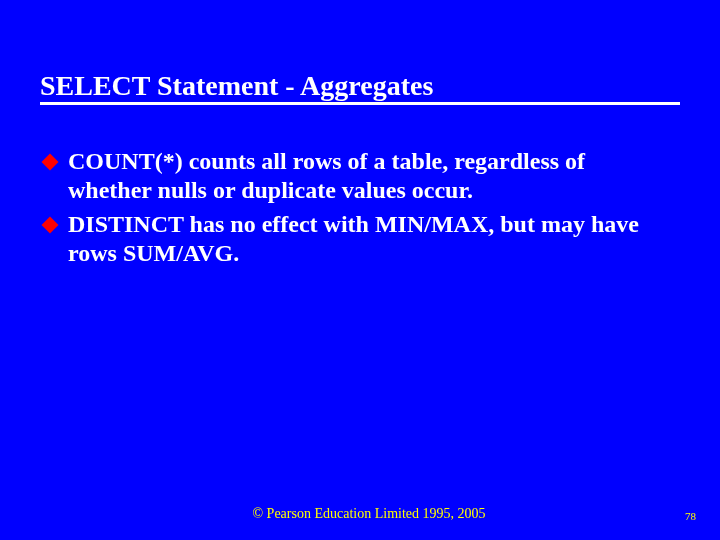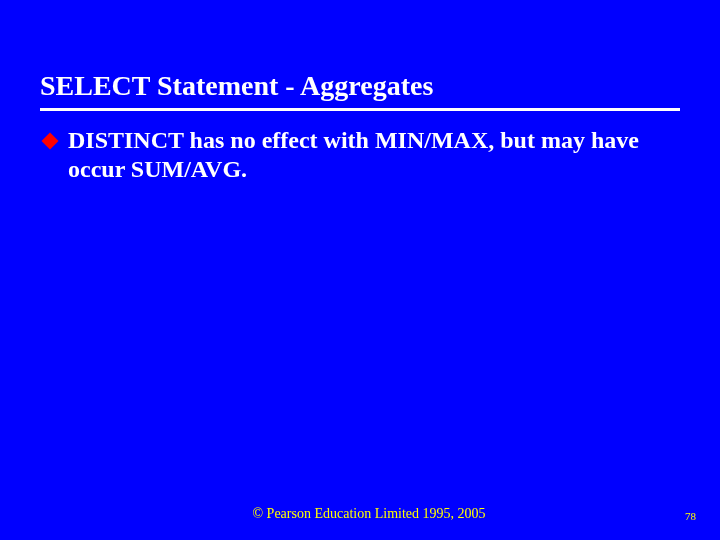--- a/index.html
+++ b/index.html
@@ -12,23 +12,22 @@
   .slide {
     width: 720px;
     height: 540px;
     position: relative;
     padding: 70px 40px 0 40px;
   }
   .title {
     color: #ffffff;
     font-size: 28px;
     font-weight: bold;
-    padding-bottom: 6px;
     border-bottom: 3px solid #ffffff;
-    margin-bottom: 15px;
+    margin-bottom: 42px;
     width: 640px;
   }
   .bullets {
     list-style: none;
     color: #ffffff;
     font-size: 24px;
     font-weight: bold;
     line-height: 1.22;
     width: 620px;
   }
@@ -66,19 +65,23 @@
 </style>
 </head>
 <body>
 
 <div class="slide">
   <h1 class="title">SELECT Statement - Aggregates</h1>
 
   <ul class="bullets">
     <li>
       <span class="diamond"></span>
-      <span>DISTINCT has no effect with MIN/MAX, but may have occur SUM/AVG.</span>
+      <span>COUNT(*) counts all rows of a table, regardless of whether nulls or duplicate values occur.</span>
+    </li>
+    <li>
+      <span class="diamond"></span>
+      <span>DISTINCT has no effect with MIN/MAX, but may have rows SUM/AVG.</span>
     </li>
   </ul>
 
   <div class="footer">© Pearson Education Limited 1995, 2005</div>
   <div class="pagenum">78</div>
 </div>
 
 </body></html>

